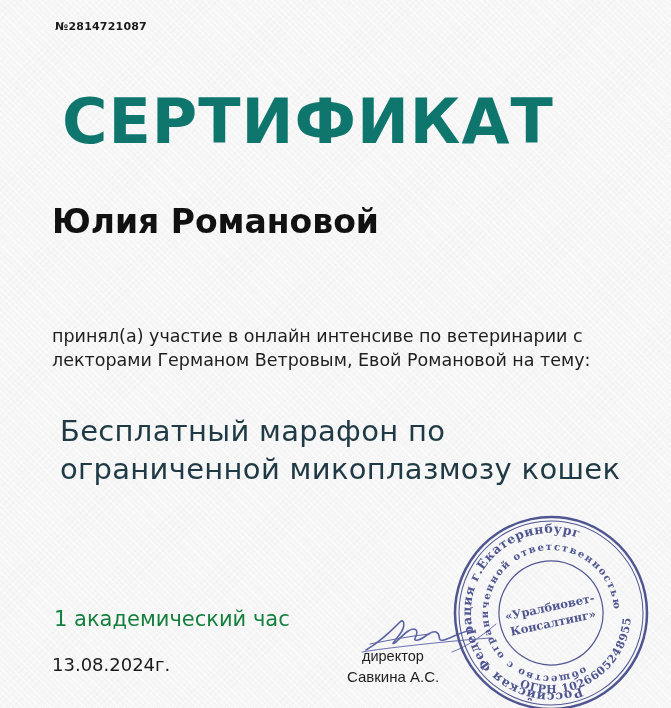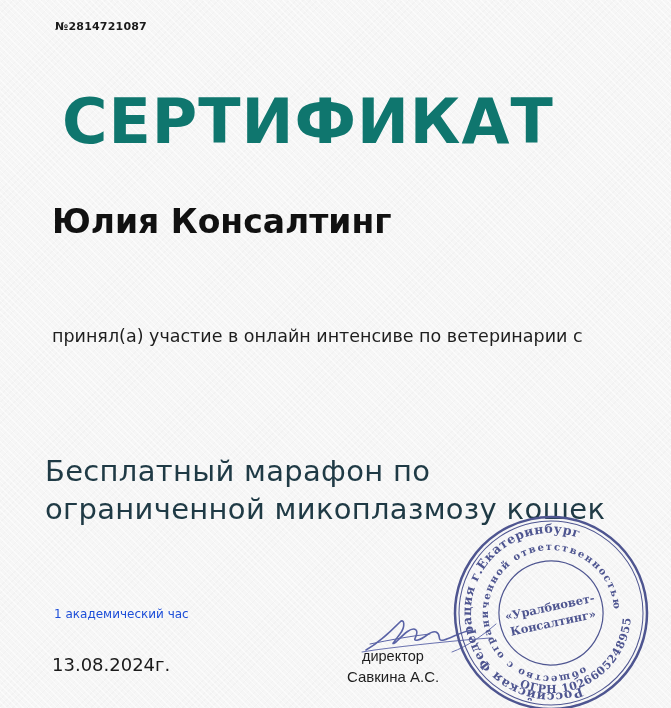--- a/index.html
+++ b/index.html
@@ -53,36 +53,35 @@
     .description {
       left: 52px;
       top: 324px;
       font-family: "DejaVu Sans", sans-serif;
       font-size: 17.5px;
       line-height: 24px;
       color: #1e1e1e;
       white-space: nowrap;
     }
     .topic {
-      left: 45px;
+      left: 60px;
       top: 412px;
       font-family: "DejaVu Sans", sans-serif;
       font-size: 29px;
       line-height: 38px;
       color: #1f3a45;
       white-space: nowrap;
       letter-spacing: 0.3px;
-      margin-top: 40px;
     }
     .hours {
       left: 54px;
       top: 607px;
       font-family: "DejaVu Sans", sans-serif;
-      font-size: 12px;
-      color: #1d4ed8;
+      font-size: 21px;
+      color: #15803d;
       white-space: nowrap;
     }
     .date {
       left: 52px;
       top: 654px;
       font-family: "DejaVu Sans", sans-serif;
       font-size: 18px;
       color: #1a1a1a;
       white-space: nowrap;
     }
@@ -120,24 +119,25 @@
       font-weight: bold;
     }
   </style>
 </head>
 <body>
 
 <div class="abs cert-number">№2814721087</div>
 
 <div class="abs cert-title">СЕРТИФИКАТ</div>
 
-<div class="abs recipient-name">Юлия Консалтинг</div>
+<div class="abs recipient-name">Юлия Романовой</div>
 
 <div class="abs description">
   <div>принял(а) участие в онлайн интенсиве по ветеринарии с</div>
+  <div>лекторами Германом Ветровым, Евой Романовой на тему:</div>
 </div>
 
 <div class="abs topic">
   <div>Бесплатный марафон по</div>
   <div>ограниченной микоплазмозу кошек</div>
 </div>
 
 <div class="abs hours">1 академический час</div>
 
 <div class="abs date">13.08.2024г.</div>

